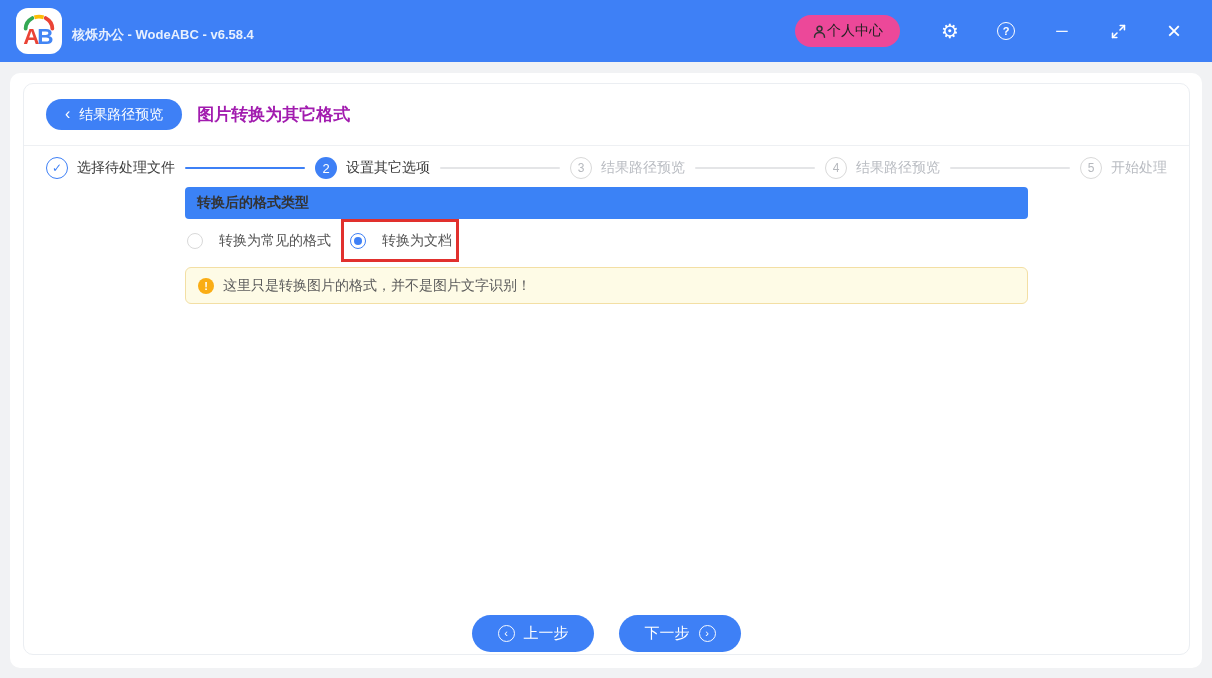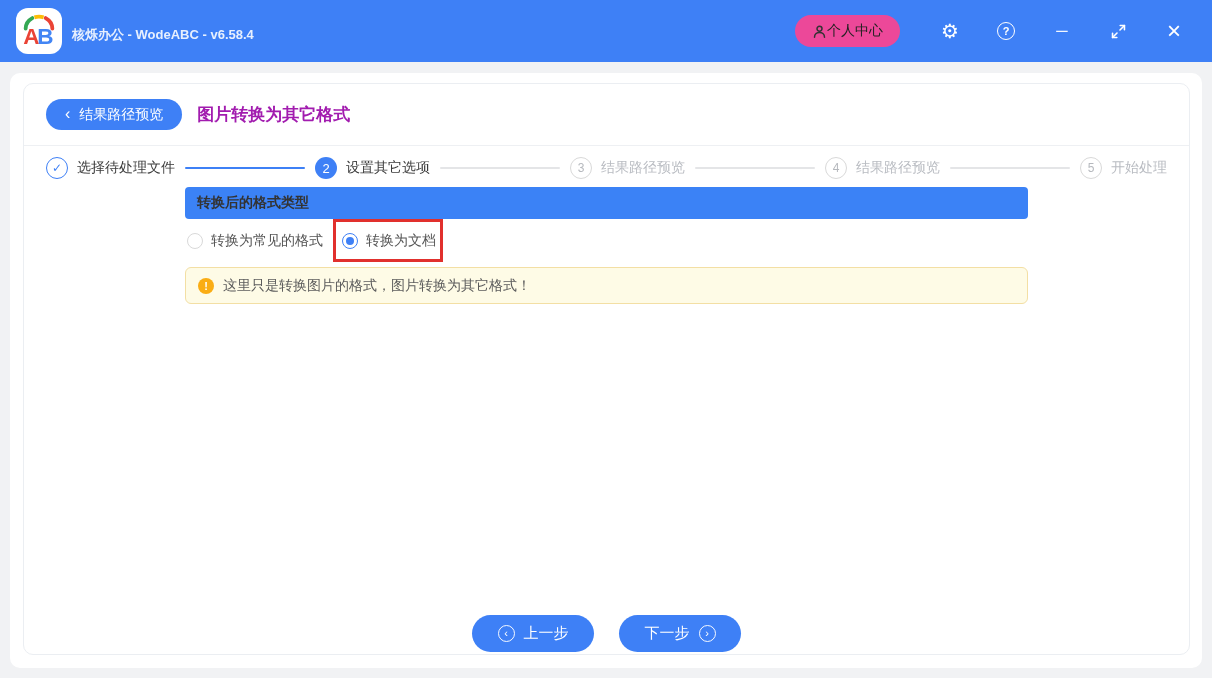--- a/index.html
+++ b/index.html
@@ -72,21 +72,21 @@
   .connector.blue { background: #3e80f6; }
 
   
   .content { width: 843px; margin: 0 auto; padding-top: 8px; flex: 1; }
   .section-bar {
     height: 32px; background: #3b82f6; border-radius: 4px;
     display: flex; align-items: center; padding: 0 12px;
     font-size: 14px; font-weight: bold; color: #333;
   }
   .radio-row { display: flex; align-items: center; gap: 19px; padding: 13px 2px 13px; }
-  .radio-item { display: flex; align-items: center; gap: 8px; font-size: 14px; color: #555; position: relative; cursor: pointer; }
+  .radio-item { display: flex; align-items: center; gap: 16px; font-size: 14px; color: #555; position: relative; cursor: pointer; }
   .radio {
     width: 16px; height: 16px; border-radius: 50%; flex: none;
     border: 1px solid #d9d9d9; background: #fff; position: relative;
   }
   .radio.checked { border: 1.5px solid #3e80f6; }
   .radio.checked::after {
     content: ""; position: absolute; left: 50%; top: 50%;
     transform: translate(-50%,-50%);
     width: 8px; height: 8px; border-radius: 50%; background: #3e80f6;
   }
@@ -210,21 +210,21 @@
         <label class="radio-item">
           <span class="radio checked"></span>
           <span>转换为文档</span>
           <span class="red-outline" style="top:-13px; bottom:-12px; left:-9px; right:-7px;"></span>
         </label>
       </div>
 
 
       <div class="warning">
         <span class="warn-icon">!</span>
-        <span>这里只是转换图片的格式，图片转换为其它格式！</span>
+        <span>这里只是转换图片的格式，并不是图片文字识别！</span>
       </div>
 
 
     </div>
 
     <div class="footer">
       <button class="btn-primary">
         <span class="btn-circle">
             <span>‹</span>
           </span>

